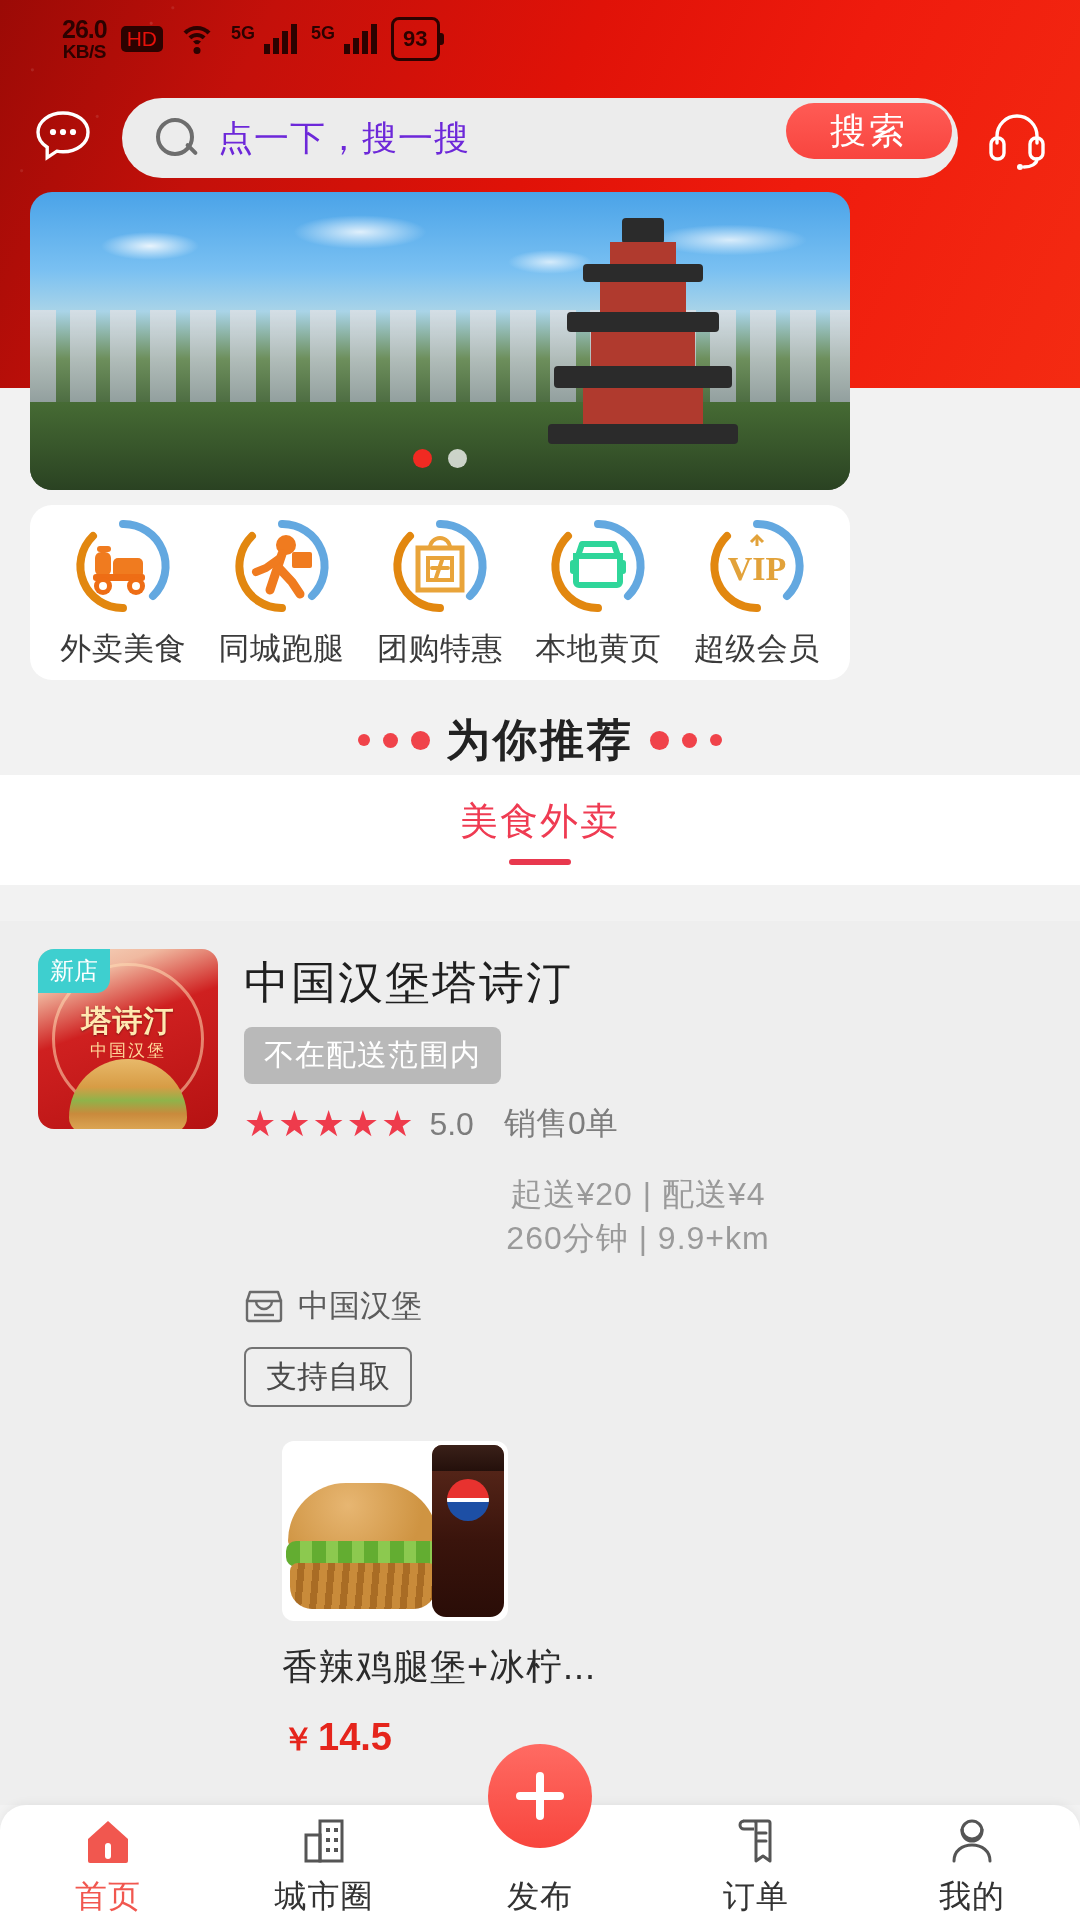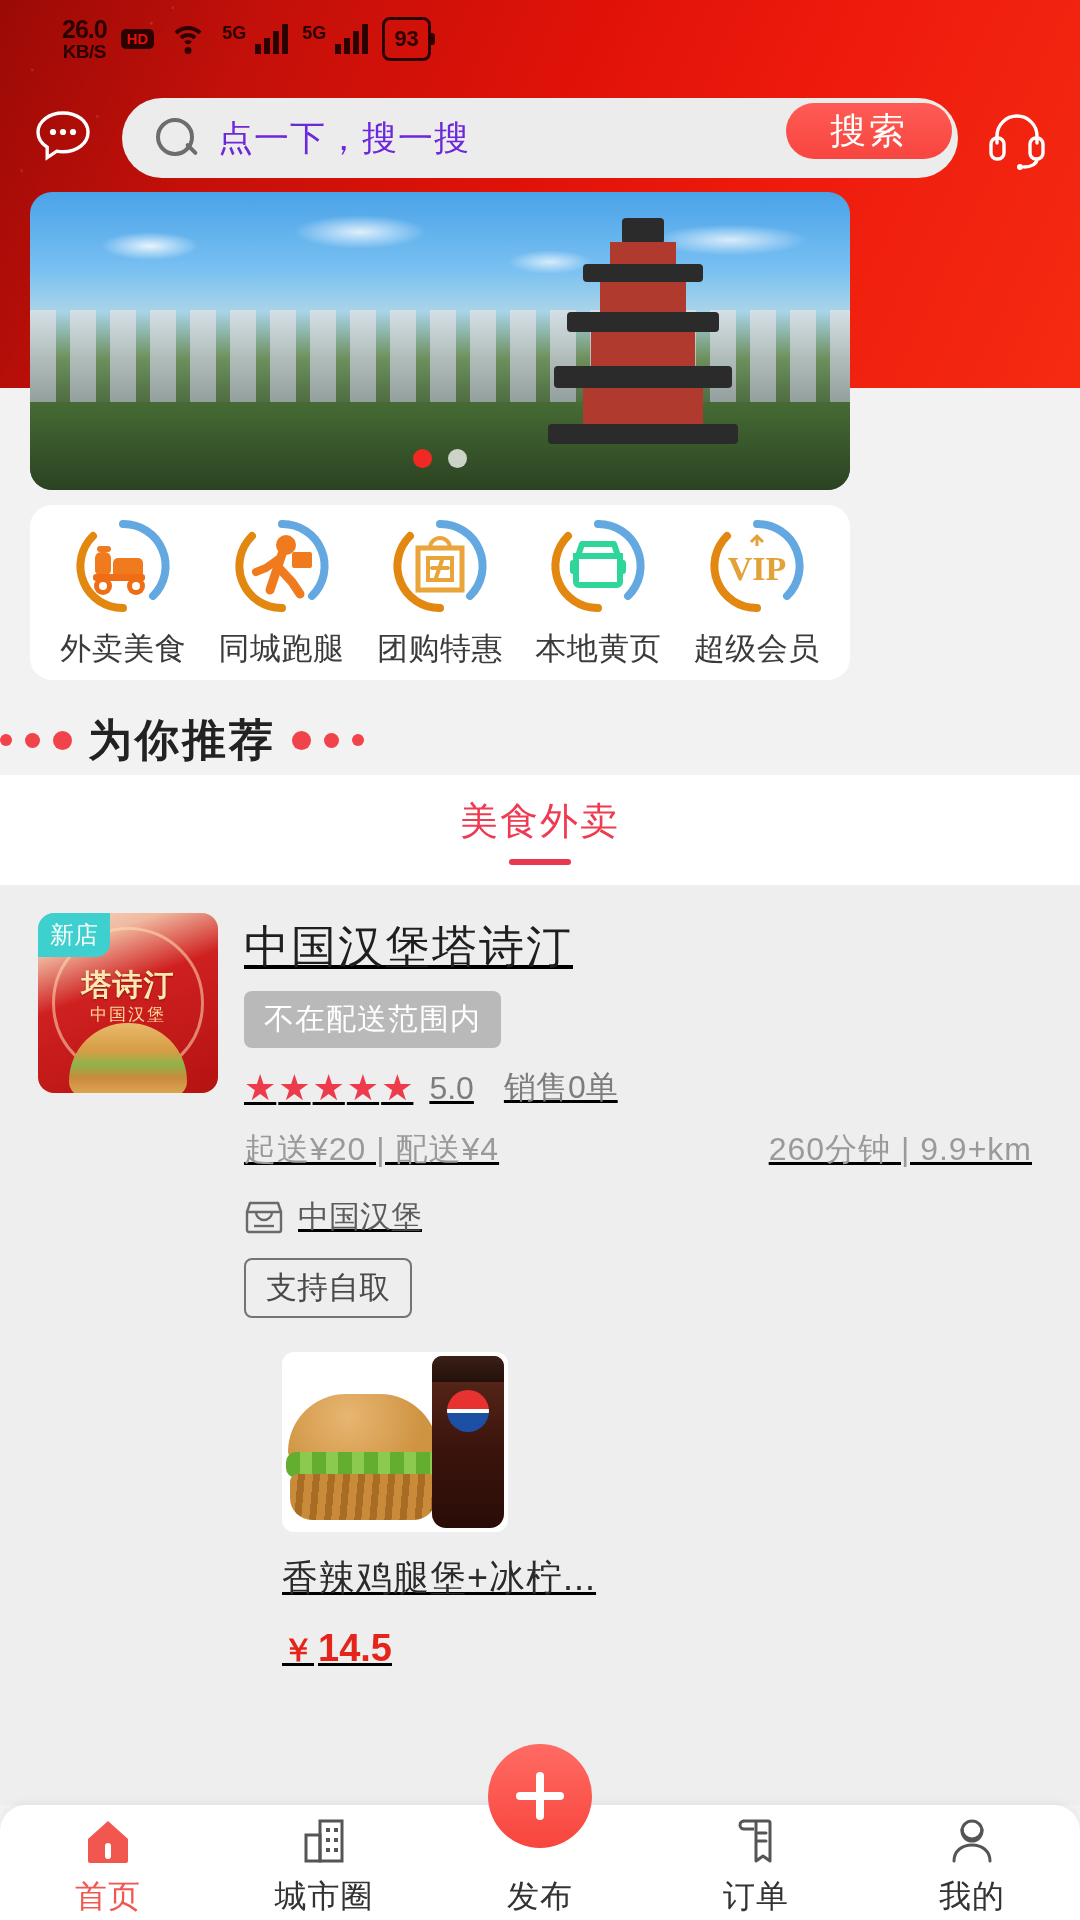--- a/index.html
+++ b/index.html
@@ -33,21 +33,21 @@
     font-family:"DejaVu Sans",sans-serif;
   }
   .status-right{ display:flex; align-items:center; gap:14px;justify-content:flex-end; }
   .netspeed{
     display:flex; flex-direction:column; align-items:center;
     line-height:1; color:#2c0200;
   }
   .netspeed .v{ font-size:25px; font-weight:700; letter-spacing:-1px;}
   .netspeed .u{ font-size:19px; font-weight:700; letter-spacing:-.5px;}
   .hd-badge{
-    background:#2c0200; color:#e6110a; font-size:15px; font-weight:700;
+    background:#2c0200; color:#e6110a; font-size:21px; font-weight:400;
     border-radius:5px; padding:2px 6px 3px; line-height:1;
     display:flex; align-items:center;
   }
   .wifi{ width:40px; height:30px; position:relative; }
   .wifi i{
     position:absolute; left:50%; transform:translateX(-50%);
     border:4px solid #2c0200; border-bottom-color:transparent;
     border-left-color:transparent; border-right-color:transparent;
     border-radius:50%;
   }
@@ -156,21 +156,21 @@
     padding:0 14px;
   }
   .cat{ width:150px; display:flex; flex-direction:column; align-items:center; gap:12px;}
   .cat-ico{ width:100px; height:100px; position:relative; }
   .cat-ring{ position:absolute; inset:0; }
   .cat-label{ font-size:31px; color:#3b3b3b; letter-spacing:.5px; white-space:nowrap;}
 
   
   .rec-title{
     position:absolute; top:700px; left:0; width:1080px; height:80px;
-    display:flex; align-items:center; justify-content:flex-start; gap:16px;
+    display:flex; align-items:center; justify-content:center; gap:16px;
   }
   .rec-title h2{ font-size:44px; font-weight:700; color:#222; letter-spacing:3px;}
   .dots{ display:flex; align-items:center; gap:13px; }
   .dots i{ border-radius:50%; background:#f0434a; display:block;}
   .dots.l i:nth-child(1){width:12px;height:12px;}
   .dots.l i:nth-child(2){width:15px;height:15px;}
   .dots.l i:nth-child(3){width:19px;height:19px;}
   .dots.r i:nth-child(1){width:19px;height:19px;}
   .dots.r i:nth-child(2){width:15px;height:15px;}
   .dots.r i:nth-child(3){width:12px;height:12px;}
@@ -184,22 +184,22 @@
     position:relative; font-size:38px; color:#ef3b52; letter-spacing:2px;
     padding-bottom:18px;
   }
   .tab .ul{
     position:absolute; left:50%; transform:translateX(-50%); bottom:0;
     width:62px; height:6px; background:#e8384e; border-radius:3px;
   }
 
   
   .list{
-    position:absolute; top:885px; left:0; width:1080px; bottom:115px;
-    background:#eeeeee; padding:28px 0 0 0;text-decoration:underline;
+    position:absolute; top:921px; left:0; width:1080px; bottom:115px;
+    background:#eeeeee; padding:28px 0 0 0;
   }
   .shop{ display:flex; padding:0 38px; gap:26px; }
   .shop-thumb{
     width:180px; height:180px; flex:0 0 180px; border-radius:16px;
     position:relative; overflow:hidden;
     background:linear-gradient(160deg,#f7dcc4 0%,#f0b9a0 18%,#cf2020 42%,#b51212 100%);
   }
   .shop-thumb .ring{
     position:absolute; inset:14px; border:3px solid rgba(255,220,180,.55); border-radius:50%;
   }
@@ -227,22 +227,22 @@
   .no-deliver{
     display:inline-block; margin-top:14px; background:#b9b9b9; color:#fff;
     font-size:30px; padding:8px 20px; border-radius:8px; letter-spacing:1px;
   }
   .rate-row{ display:flex; align-items:center; gap:16px; margin-top:18px;}
   .stars{ display:flex; gap:2px; }
   .star{ color:#ee3b4c; font-size:36px; line-height:1; }
   .rate-val{ font-size:32px; color:#7d7d7d; }
   .sales{ font-size:32px; color:#7d7d7d; margin-left:14px;}
   .price-row{
-    display:flex; align-items:center; justify-content:space-between;
-    margin-top:18px; padding-right:10px;
+    display:flex; align-items:center; 
+    margin-top:27px; padding-right:10px;flex-direction:column;
   }
   .price-left{ font-size:32px; color:#9a9a9a; letter-spacing:1px;}
   .price-right{ font-size:32px; color:#9a9a9a; letter-spacing:1px;}
   .cat-row{ display:flex; align-items:center; gap:14px; margin-top:24px;}
   .store-ico{ width:40px; height:34px; position:relative; flex:0 0 40px;}
   .cat-name{ font-size:31px; color:#5c5c5c;}
   .pickup{
     display:inline-block; margin-top:20px; border:2px solid #737373;
     color:#4a4a4a; font-size:31px; padding:7px 20px; border-radius:8px;
   }

